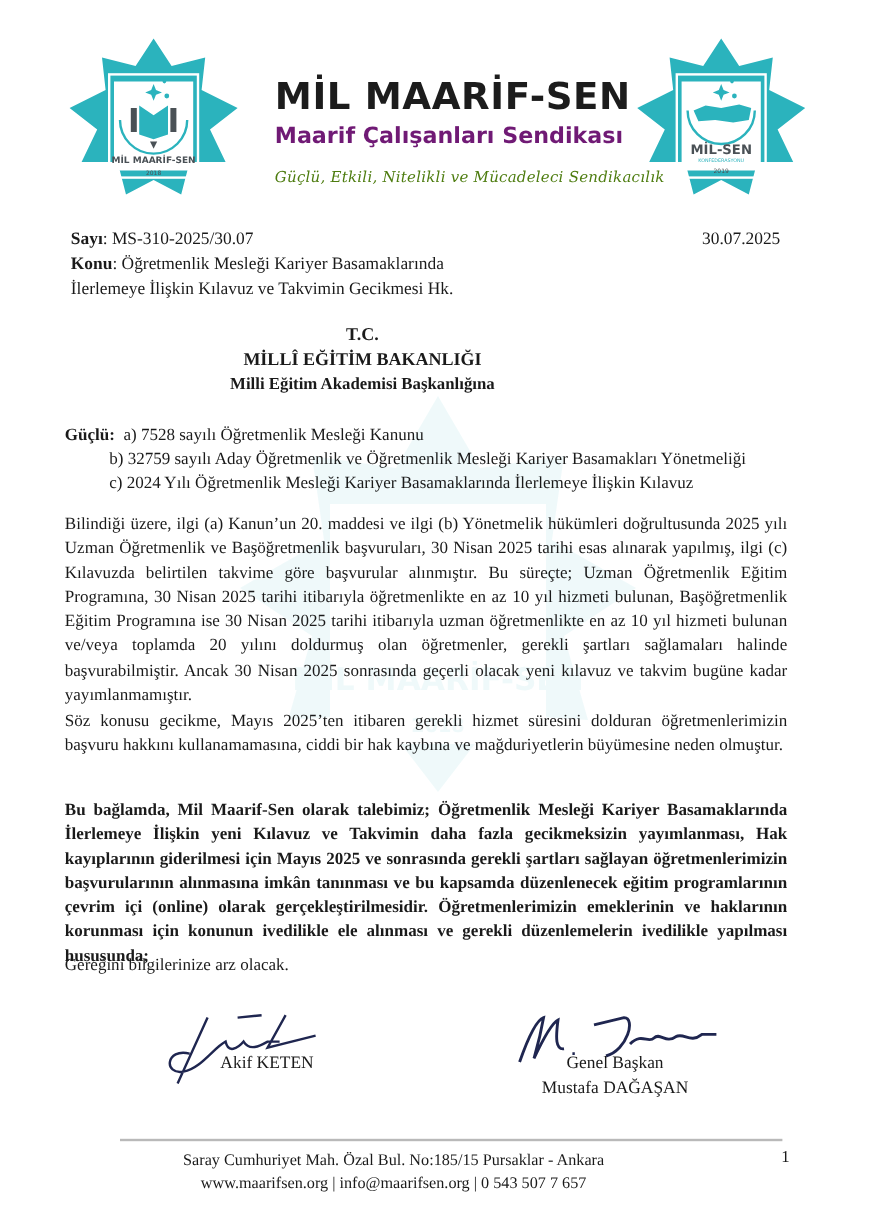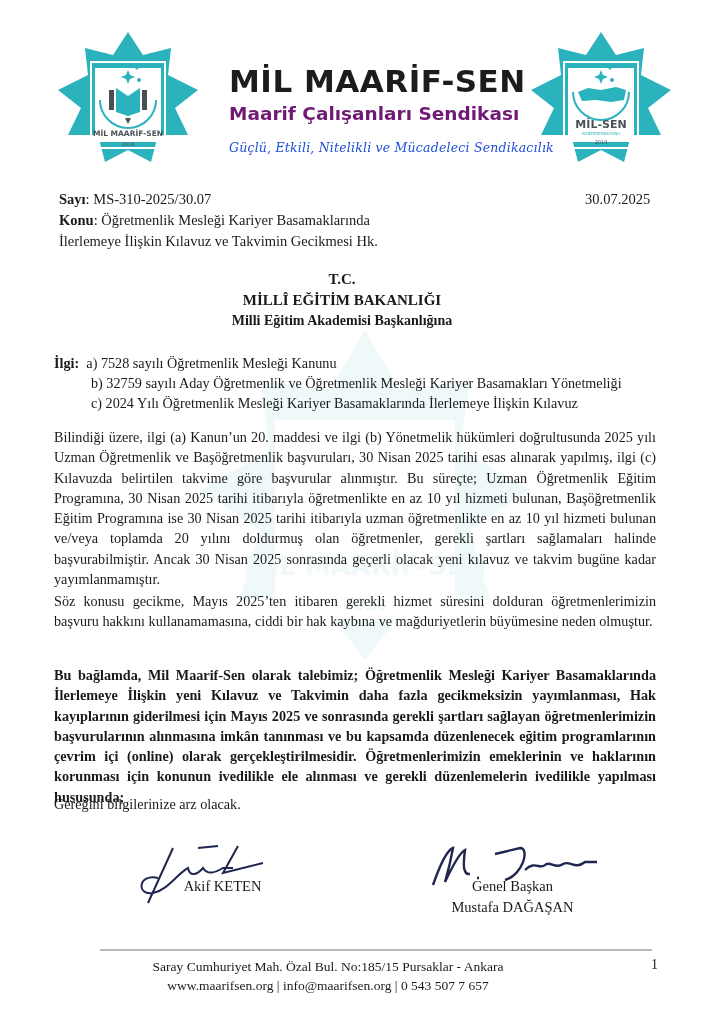--- a/index.html
+++ b/index.html
@@ -5,24 +5,24 @@
   html, body { margin:0; padding:0; background:#ffffff; }
   body { width:724px; height:1024px; position:relative; overflow:hidden;
          font-family:"Liberation Serif", serif; color:#1a1a1a; }
   .abs { position:absolute; }
   .logo { position:absolute; width:150px; height:150px; }
   .brand-title { position:absolute; left:229px; top:63px; font-family:"DejaVu Sans", sans-serif;
     font-weight:bold; font-size:31px; letter-spacing:0.5px; color:#1c1c1c; white-space:nowrap; }
   .brand-sub { position:absolute; left:229px; top:103px; font-family:"DejaVu Sans", sans-serif;
     font-weight:bold; font-size:18.5px; color:#701a75; white-space:nowrap; }
   .brand-slogan { position:absolute; left:229px; top:140px; font-family:"DejaVu Serif", serif;
-    font-style:italic; font-size:12.5px; color:#1d4ed8; white-space:nowrap; letter-spacing:0.2px; }
+    font-style:italic; font-size:12.5px; color:#4d7c0f; white-space:nowrap; letter-spacing:0.2px; }
   .meta { font-size:14.5px; line-height:21px; white-space:nowrap; }
   .meta b { font-weight:bold; }
-  .center { text-align:center; font-weight:bold; position:absolute; left:0; width:604px;margin-left:40px; }
+  .center { text-align:center; font-weight:bold; position:absolute; left:0; width:604px; }
   .ilgi { position:absolute; left:54px; top:353px; font-size:14.2px; line-height:20px; }
   .ilgi .row { white-space:nowrap; }
   .ilgi .indent { padding-left:37px; }
   .para { position:absolute; left:54px; width:602px; font-size:14.2px; line-height:20.3px;
           text-align:justify; }
   .para.bold { font-weight:bold; }
   .sig-block { position:absolute; text-align:center; font-size:14.5px; line-height:21px; }
   .footer-line { position:absolute; left:100px; top:949px; width:552px; height:1.5px; background:#b9b9b9; }
   .footer { position:absolute; left:0; width:656px; text-align:center; font-size:13.5px; line-height:20px; }
   .watermark { position:absolute; left:200px; top:330px; width:330px; height:420px; opacity:0.07; }
@@ -86,21 +86,21 @@
 <div class="abs meta" style="left:59px; top:210px;">
   <b>Konu</b><span>: Öğretmenlik Mesleği Kariyer Basamaklarında</span>
 </div>
 <div class="abs meta" style="left:59px; top:231px;">İlerlemeye İlişkin Kılavuz ve Takvimin Gecikmesi Hk.</div>
 
 <div class="center" style="top:271px; font-size:15px;">T.C.</div>
 <div class="center" style="top:292px; font-size:15px;">MİLLÎ EĞİTİM BAKANLIĞI</div>
 <div class="center" style="top:313px; font-size:14px;">Milli Eğitim Akademisi Başkanlığına</div>
 
 <div class="ilgi">
-  <div class="row"><b>İlgi:</b>&nbsp; <span>a) 7528 sayılı Öğretmenlik Mesleği Kanunu</span></div>
+  <div class="row"><b>Güçlü:</b>&nbsp; <span>a) 7528 sayılı Öğretmenlik Mesleği Kanunu</span></div>
   <div class="row indent">b) 32759 sayılı Aday Öğretmenlik ve Öğretmenlik Mesleği Kariyer Basamakları Yönetmeliği</div>
   <div class="row indent">c) 2024 Yılı Öğretmenlik Mesleği Kariyer Basamaklarında İlerlemeye İlişkin Kılavuz</div>
 </div>
 
 <div class="para" style="top:427px;">Bilindiği üzere, ilgi (a) Kanun’un 20. maddesi ve ilgi (b) Yönetmelik hükümleri doğrultusunda 2025 yılı Uzman Öğretmenlik ve Başöğretmenlik başvuruları, 30 Nisan 2025 tarihi esas alınarak yapılmış, ilgi (c) Kılavuzda belirtilen takvime göre başvurular alınmıştır. Bu süreçte; Uzman Öğretmenlik Eğitim Programına, 30 Nisan 2025 tarihi itibarıyla öğretmenlikte en az 10 yıl hizmeti bulunan, Başöğretmenlik Eğitim Programına ise 30 Nisan 2025 tarihi itibarıyla uzman öğretmenlikte en az 10 yıl hizmeti bulunan ve/veya toplamda 20 yılını doldurmuş olan öğretmenler, gerekli şartları sağlamaları halinde başvurabilmiştir. Ancak 30 Nisan 2025 sonrasında geçerli olacak yeni kılavuz ve takvim bugüne kadar yayımlanmamıştır.</div>
 <div class="para" style="top:591px;">Söz konusu gecikme, Mayıs 2025’ten itibaren gerekli hizmet süresini dolduran öğretmenlerimizin başvuru hakkını kullanamamasına, ciddi bir hak kaybına ve mağduriyetlerin büyümesine neden olmuştur.</div>
 <div class="para bold" style="top:665px;">Bu bağlamda, Mil Maarif-Sen olarak talebimiz; Öğretmenlik Mesleği Kariyer Basamaklarında İlerlemeye İlişkin yeni Kılavuz ve Takvimin daha fazla gecikmeksizin yayımlanması, Hak kayıplarının giderilmesi için Mayıs 2025 ve sonrasında gerekli şartları sağlayan öğretmenlerimizin başvurularının alınmasına imkân tanınması ve bu kapsamda düzenlenecek eğitim programlarının çevrim içi (online) olarak gerçekleştirilmesidir. Öğretmenlerimizin emeklerinin ve haklarının korunması için konunun ivedilikle ele alınması ve gerekli düzenlemelerin ivedilikle yapılması hususunda;</div>
 <div class="para" style="top:794px;">Gereğini bilgilerinize arz olacak.</div>
 
 <div class="abs" style="left:128px; top:838px; width:140px; height:60px;">

